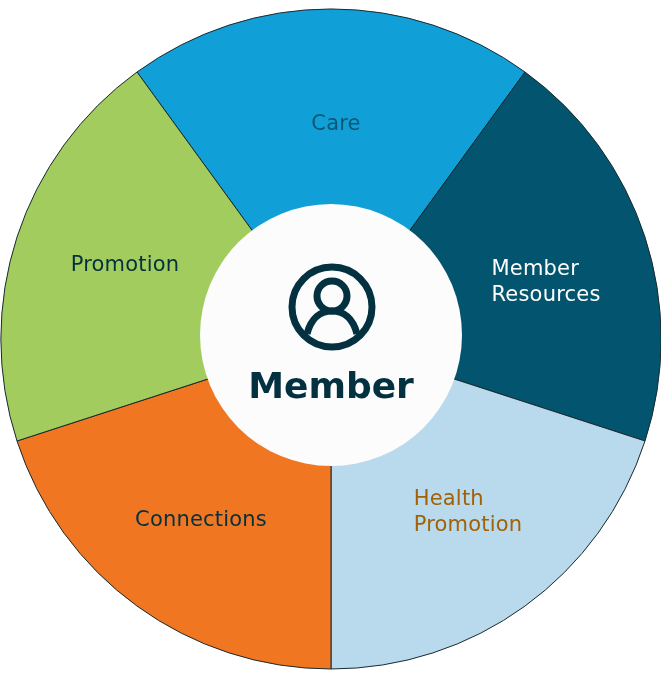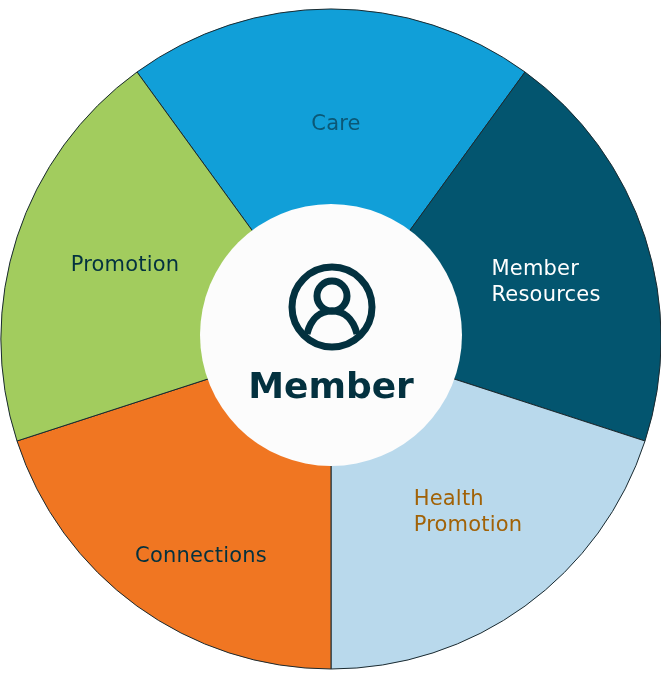--- a/index.html
+++ b/index.html
@@ -42,19 +42,19 @@
 <div class="seg-label" style="left:546px; top:281px; color:#ffffff;">
   <div>Member</div>
   <div>Resources</div>
 </div>
 
 <div class="seg-label" style="left:468px; top:511px; color:#a16207;">
   <div>Health</div>
   <div>Promotion</div>
 </div>
 
-<div class="seg-label" style="left:201px; top:519px; color:#03313f;margin-top:36px;">
+<div class="seg-label" style="left:201px; top:519px; color:#03313f;">
   <div>Connections</div>
 </div>
 
 <div class="seg-label" style="left:125px; top:264px; color:#03313f;">
   <div>Promotion</div>
 </div>
 
 </body></html>

